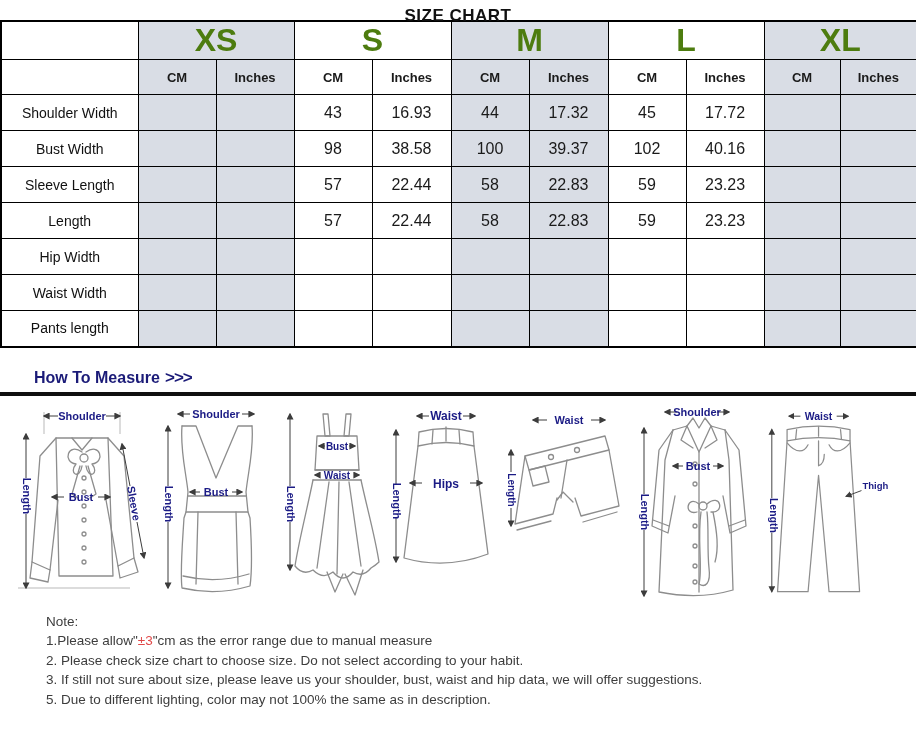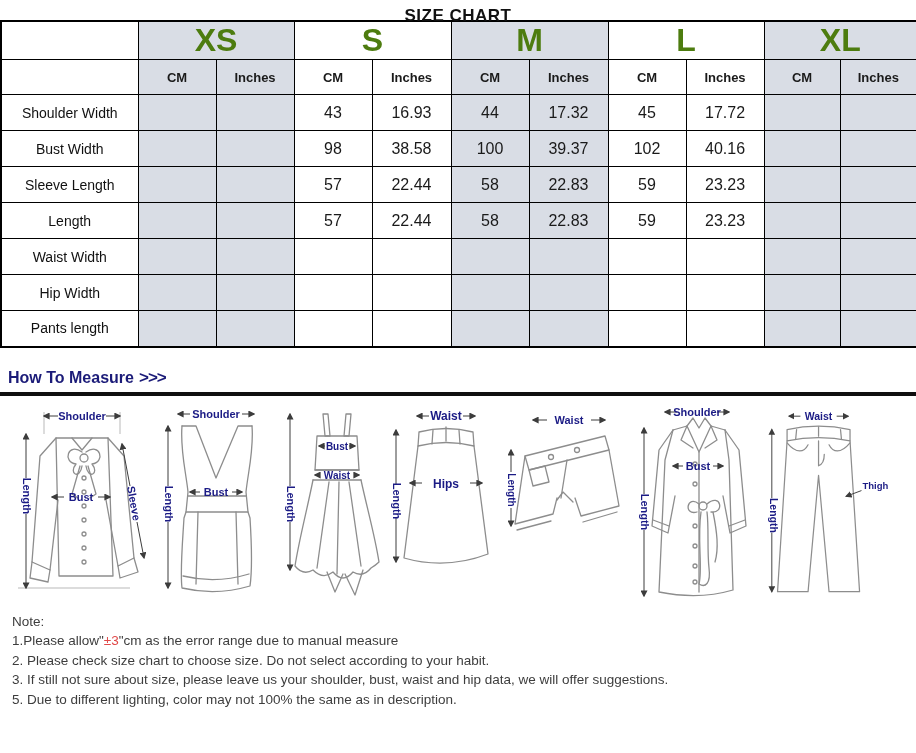--- a/index.html
+++ b/index.html
@@ -21,35 +21,35 @@
   }
   col.shade { background: #d9dde5; }
   th.size-h { font-size: 32px; font-weight: bold; color: #4d7c0f; height: 37px; }
   tr.unit-row th { font-size: 13px; font-weight: bold; color: #1a1a1a; height: 35px; }
   th.corner { background: #fff; }
   tr.data-row { height: 36px; }
   th.row-label { font-size: 14px; font-weight: normal; color: #111; background: #fff; margin-top: 16px; }
   td.val { font-size: 16px; color: #1a1a1a; }
   .measure-head {
     margin-top: 20px; padding-left: 8px; font-size: 16px; font-weight: bold;
-    color: #1b1b78; height: 22px; display: flex; align-items: baseline; gap: 5px;
+    color: #1b1b78; height: 22px; display: flex; align-items: baseline; gap: 5px; margin-left: 26px;
   }
   .measure-head .chev { letter-spacing: -1px; font-size: 17px; }
   .rule { height: 4px; background: #0f0f0f; margin-top: 2px; width: 916px; }
   .figures {
     display: flex; justify-content: space-between; align-items: flex-start;
     padding: 4px 24px 0 10px; height: 210px;
   }
   svg .g  { fill: none; stroke: #8d8d8d; stroke-width: 1.3; stroke-linejoin: round; stroke-linecap: round; }
   svg .d  { stroke: #3c3c3c; stroke-width: 1; fill: none; }
   svg .thin { stroke: #b9b9b9; stroke-width: 1; fill: none; }
   svg .t  { fill: #1b1b85; font-family: "Liberation Sans", sans-serif; font-size: 11px; font-weight: bold; }
   svg .t10 { font-size: 10px; }
   svg .t12 { font-size: 12px; }
-  .notes { padding: 6px 6px 0 12px; font-size: 13.5px; color: #3d3d3d; line-height: 19.5px; }
+  .notes { padding: 6px 6px 0 18px; font-size: 13.5px; color: #3d3d3d; line-height: 19.5px; margin-left: 28px; }
   .notes .red { color: #e04848; }
 </style>
 </head>
 <body>
 
 <div class="page-title">SIZE CHART</div>
 
 <table class="size-table">
   <colgroup>
     <col style="width:137px">
@@ -132,34 +132,34 @@
     <td class="val">57</td>
     <td class="val">22.44</td>
     <td class="val">58</td>
     <td class="val">22.83</td>
     <td class="val">59</td>
     <td class="val">23.23</td>
     <td class="val"></td>
     <td class="val"></td>
   </tr>
   <tr class="data-row">
+    <th class="row-label">Hip Width</th>
+    <td class="val"></td>
+    <td class="val"></td>
+    <td class="val"></td>
+    <td class="val"></td>
+    <td class="val"></td>
+    <td class="val"></td>
+    <td class="val"></td>
+    <td class="val"></td>
+    <td class="val"></td>
+    <td class="val"></td>
+  </tr>
+  <tr class="data-row">
     <th class="row-label">Waist Width</th>
-    <td class="val"></td>
-    <td class="val"></td>
-    <td class="val"></td>
-    <td class="val"></td>
-    <td class="val"></td>
-    <td class="val"></td>
-    <td class="val"></td>
-    <td class="val"></td>
-    <td class="val"></td>
-    <td class="val"></td>
-  </tr>
-  <tr class="data-row">
-    <th class="row-label">Hip Width</th>
     <td class="val"></td>
     <td class="val"></td>
     <td class="val"></td>
     <td class="val"></td>
     <td class="val"></td>
     <td class="val"></td>
     <td class="val"></td>
     <td class="val"></td>
     <td class="val"></td>
     <td class="val"></td>

